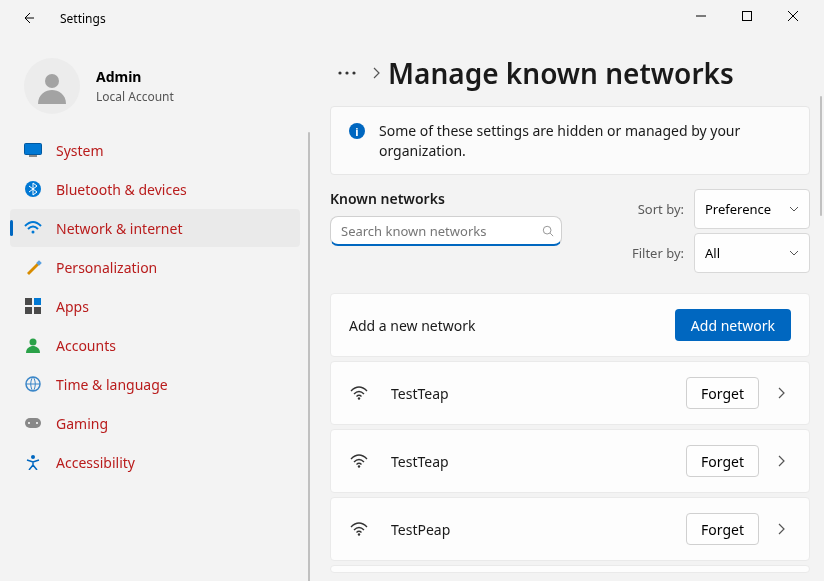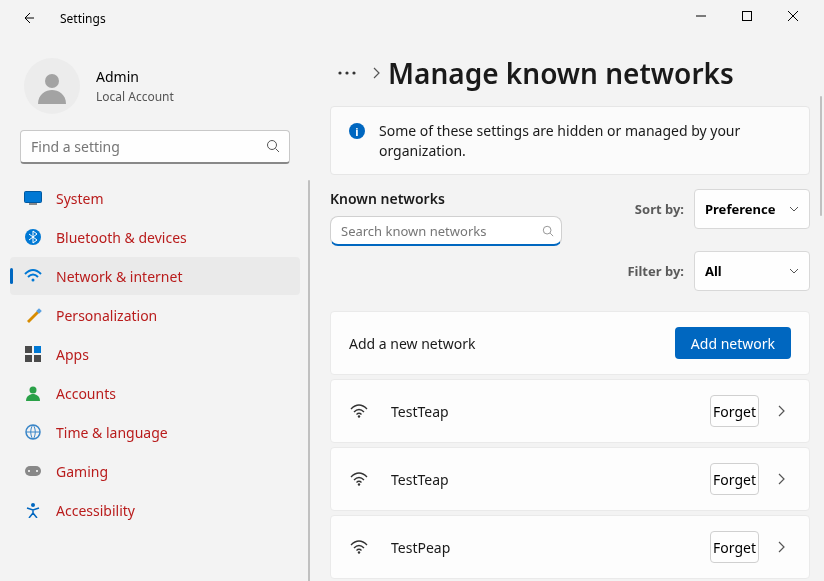--- a/index.html
+++ b/index.html
@@ -9,21 +9,21 @@
   .titlebar .back { width: 24px; height: 24px; display: flex; align-items: center; justify-content: center; margin-left: 8px; cursor: pointer; }
   .titlebar .title { font-size: 12px; margin-left: 20px; color: #000; }
   .titlebar .spacer { flex: 1; }
   .win-buttons { display: flex; height: 100%; }
   .win-btn { width: 46px; height: 32px; display: flex; align-items: center; justify-content: center; cursor: pointer; }
   .body { flex: 1; display: flex; overflow: hidden; }
   .sidebar { width: 310px; display: flex; flex-direction: column; padding: 8px 0 0 0; }
   .profile { display: flex; align-items: center; padding: 14px 24px 16px 24px; }
   .avatar { width: 56px; height: 56px; border-radius: 50%; background: #ececec; display: flex; align-items: center; justify-content: center; }
   .profile-text { margin-left: 16px; }
-  .profile-name { font-weight: 400; font-size: 14px; color: #000; }
+  .profile-name { font-weight: 700; font-size: 14px; color: #000; }
   .profile-sub { font-size: 12px; color: #555; margin-top: 2px; }
   .search-wrap { padding: 0 20px 14px 20px; }
   .search-box { position: relative; }
   .search-box input { width: 100%; height: 34px; border: 1px solid #c8c8c8; border-bottom: 2px solid #888; border-radius: 4px; background: #fefefe; padding: 0 34px 0 10px; font-size: 14px; outline: none; }
   .search-box .sicon { position: absolute; right: 10px; top: 50%; transform: translateY(-50%); }
   .nav { flex: 1; overflow: hidden; padding: 0 6px; position: relative; }
   .nav-item { display: flex; align-items: center; height: 38px; padding: 0 14px; margin: 1px 4px; border-radius: 4px; cursor: pointer; font-size: 14px; color: #b91c1c; position: relative; }
   .nav-item.selected { background: #eaeaea; }
   .nav-item.selected::before { content: ""; position: absolute; left: 0; top: 50%; transform: translateY(-50%); width: 3px; height: 16px; background: #0067c0; border-radius: 2px; }
   .nav-item .nicon { width: 18px; height: 18px; margin-right: 14px; display: flex; align-items: center; justify-content: center; }
@@ -35,31 +35,31 @@
   .crumb h1 { font-size: 28px; font-weight: 600; color: #1a1a1a; }
   .info-banner { background: #fbfbfb; border: 1px solid #e6e6e6; border-radius: 4px; padding: 14px 18px; display: flex; align-items: flex-start; margin-bottom: 14px; }
   .info-banner .iicon { width: 16px; height: 16px; border-radius: 50%; background: #0067c0; display:flex; align-items:center; justify-content:center; color:#fff; font-size:11px; font-weight:700; margin-right:14px; flex-shrink:0; margin-top:2px;}
   .info-banner .itext { font-size: 14px; color: #1a1a1a; line-height: 1.4; }
   .controls-row { display: flex; align-items: flex-start; margin-bottom: 8px; }
   .controls-left { flex: 1; }
   .kn-label { font-size: 14px; font-weight: 600; color: #1a1a1a; margin-bottom: 8px; }
   .kn-search { position: relative; width: 232px; }
   .kn-search input { width: 100%; height: 30px; border: 1px solid #d0d0d0; border-bottom: 2px solid #0067c0; border-radius: 8px; background: #fff; padding: 0 28px 0 10px; font-size: 13px; outline: none; }
   .kn-search .sicon { position: absolute; right: 8px; top: 50%; transform: translateY(-50%); }
-  .controls-right { display: grid; grid-template-columns: auto auto; gap: 22px 10px; align-items: center; font-weight: bold; }
+  .controls-right { display: grid; grid-template-columns: auto auto; gap: 4px 10px; align-items: center; }
   .ctrl-label { font-size: 13px; color: #5a5a5a; text-align: right; }
   .dropdown { width: 116px; height: 40px; background: #fefefe; border: 1px solid #d8d8d8; border-radius: 4px; display: flex; align-items: center; padding: 16px 10px; font-size: 13px; cursor: pointer; justify-content: space-between; }
   .cards { display: flex; flex-direction: column; gap: 4px; margin-top: 12px; }
   .card { background: #fdfdfd; border: 1px solid #eaeaea; border-radius: 4px; height: 64px; display: flex; align-items: center; padding: 0 18px; }
   .card.add { justify-content: space-between; }
   .card .left { display: flex; align-items: center; }
   .card .wicon { width: 20px; height: 20px; margin-right: 22px; display:flex; align-items:center; justify-content:center; }
   .card .netname { font-size: 14px; color: #1a1a1a; }
   .card .right { margin-left: auto; display: flex; align-items: center; gap: 18px; }
-  .btn { height: 32px; padding: 0 2px; border-radius: 4px; font-size: 14px; cursor: pointer; border: 1px solid #d0d0d0; background: #fefefe; display: inline-flex; align-items: center; }
+  .btn { height: 32px; padding: 0 14px; border-radius: 4px; font-size: 14px; cursor: pointer; border: 1px solid #d0d0d0; background: #fefefe; display: inline-flex; align-items: center; }
   .btn.primary { background: #0067c0; color: #fff; border: none; font-weight: 400; padding: 0 16px; }
   .card .chev { width: 14px; cursor: pointer; }
   .content-scroll { position: absolute; right: 2px; top: 60px; width: 2px; height: 120px; background: #c0c0c0; border-radius: 1px; }
   input::placeholder { color: #767676; }
 </style>
 </head>
 <body>
 <div class="window">
 
   <div class="titlebar">
@@ -99,29 +99,20 @@
           <svg width="36" height="36" viewBox="0 0 36 36">
               <circle cx="18" cy="13" r="7" fill="#a3a3a3"></circle>
               <path d="M4 36 C4 26 12 22 18 22 C24 22 32 26 32 36 Z" fill="#a3a3a3"></path>
             </svg>
         </div>
         <div class="profile-text">
           <div class="profile-name">Admin</div>
           <div class="profile-sub">Local Account</div>
         </div>
       </div>
-      <div class="search-wrap">
-        <div class="search-box">
-          <input type="text" placeholder="Find a setting" style="">
-          <span class="sicon"><svg width="14" height="14" viewBox="0 0 14 14">
-                <circle cx="6" cy="6" r="4.5" stroke="#555" fill="none" stroke-width="1"></circle>
-                <line x1="9.5" y1="9.5" x2="13" y2="13" stroke="#555" stroke-width="1"></line>
-              </svg></span>
-        </div>
-      </div>
       <div class="nav">
         <div class="nav-item">
           <span class="nicon">
               <svg width="18" height="14" viewBox="0 0 18 14">
                 <rect x="0.5" y="0.5" width="17" height="11" rx="1" fill="#0078d4" stroke="#0058a0"></rect>
                 <rect x="5" y="12" width="8" height="2" fill="#888"></rect>
               </svg>
             </span>
           <span>System</span>
         </div>

